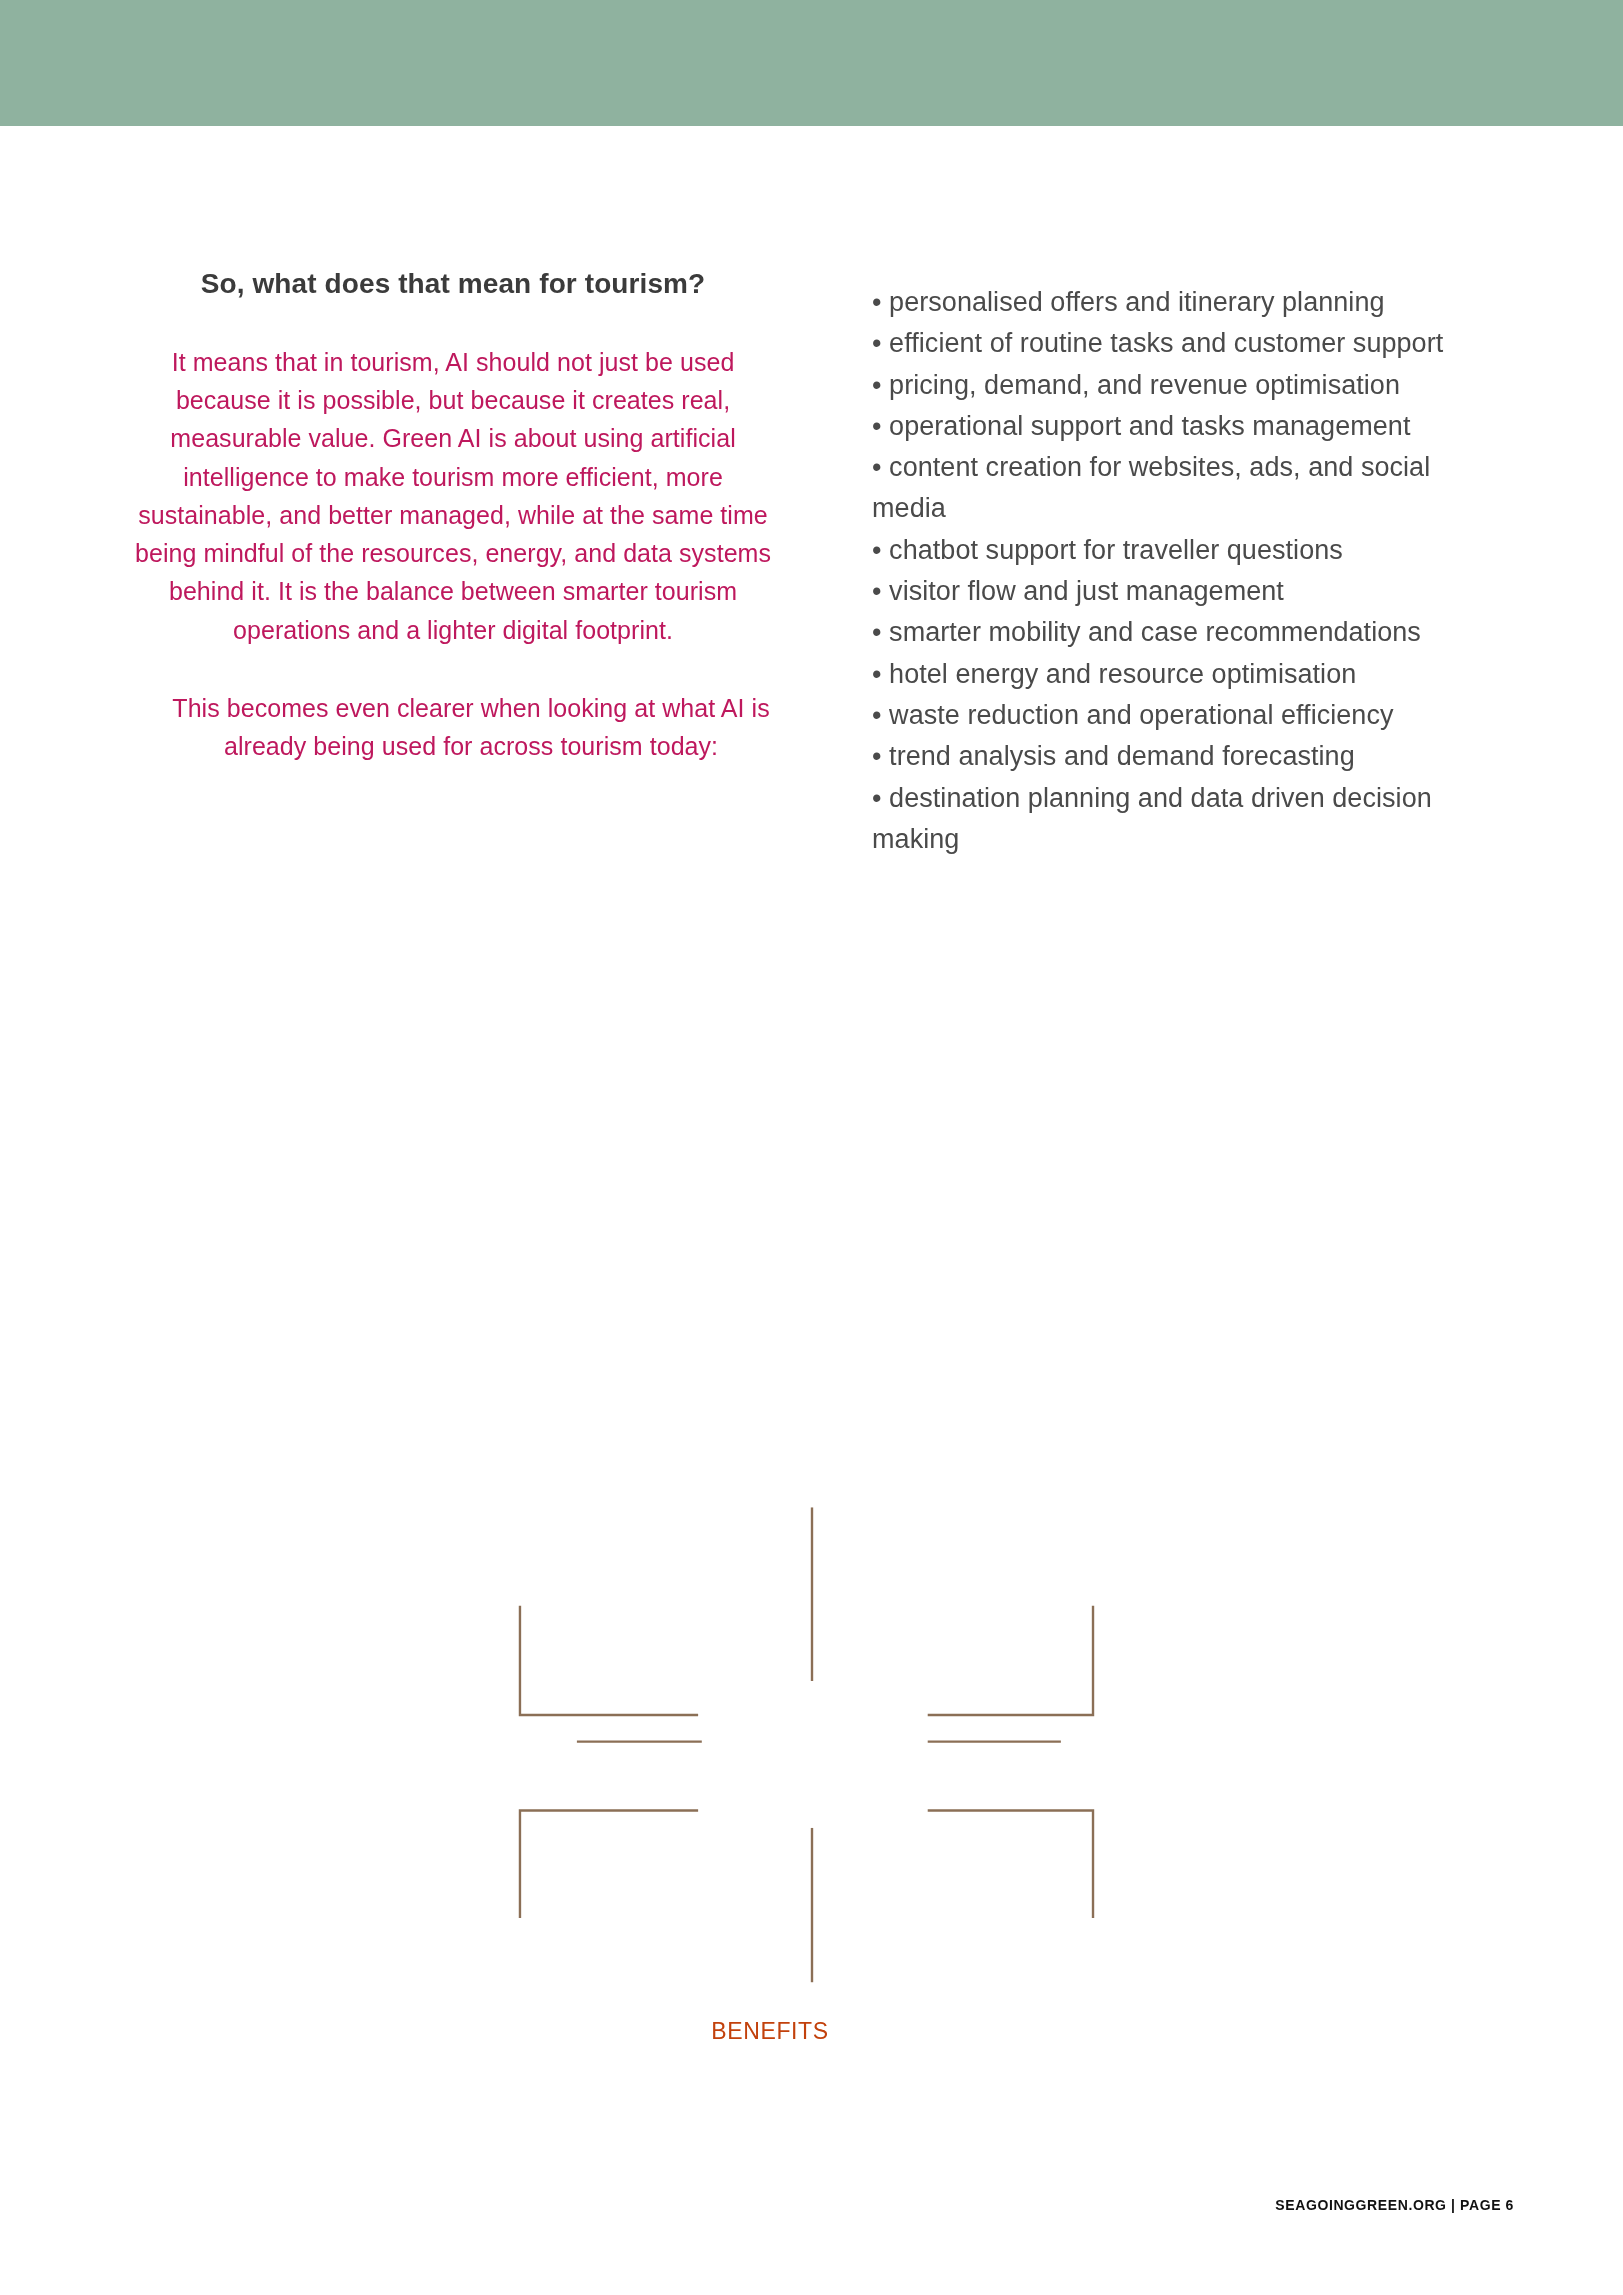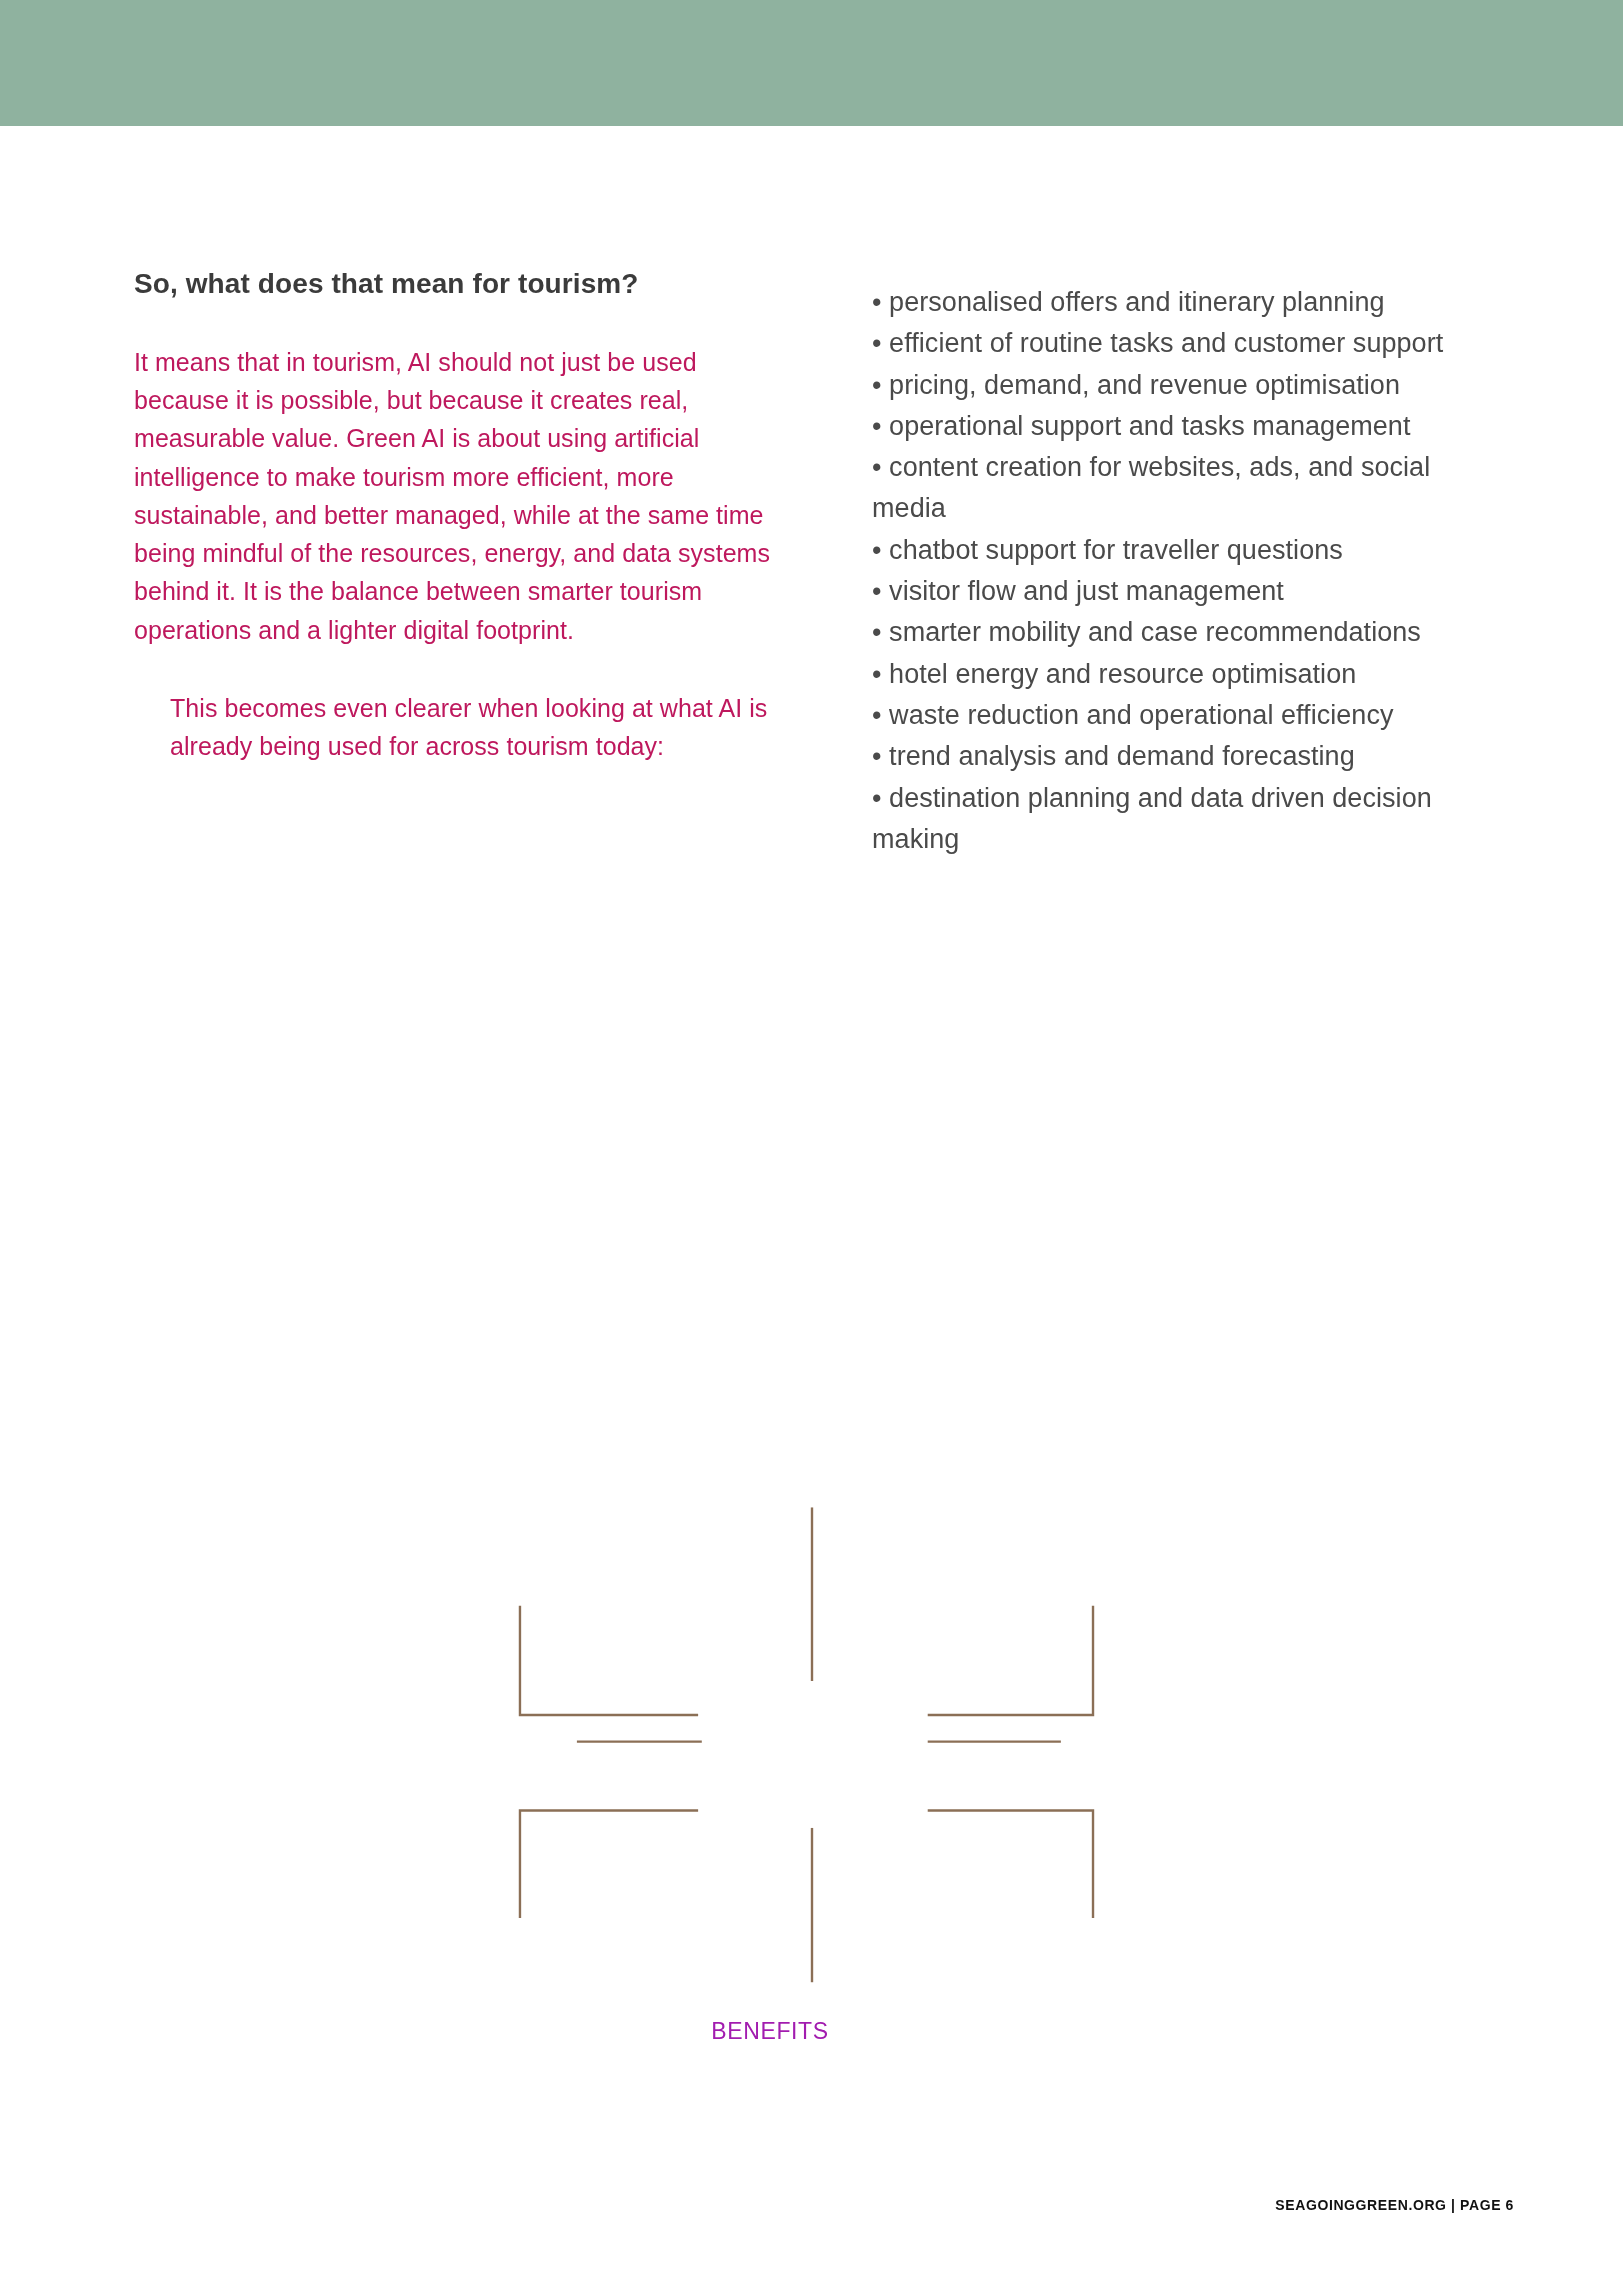--- a/index.html
+++ b/index.html
@@ -33,21 +33,21 @@
     position: absolute;
     left: 134px;
     top: 266px;
     width: 1377px;
     display: flex;
     gap: 84px;
   }
   .col {
     width: 680px;
   }
-  .col-left { width: 680px; }
+  .col-left { width: 680px; text-align: center; }
   .col-right { width: 698px; }
 
   .lead-heading {
     font-size: 28px;
     font-weight: bold;
     color: #3b3b3b;
     line-height: 1.32;
     margin: 0 0 40px 0;
     letter-spacing: 0.1px;
   }
@@ -90,21 +90,21 @@
     width: 1624px;
     height: 1001px;
   }
   .benefits-label {
     position: absolute;
     left: 0;
     top: 2018px;
     width: 1540px;
     text-align: center;
     font-size: 23px;
-    color: #a21caf;
+    color: #c2410c;
     letter-spacing: 0.6px;
   }
 
   
   .footer {
     position: absolute;
     right: 110px;
     top: 2197px;
     font-size: 14px;
     font-weight: bold;

